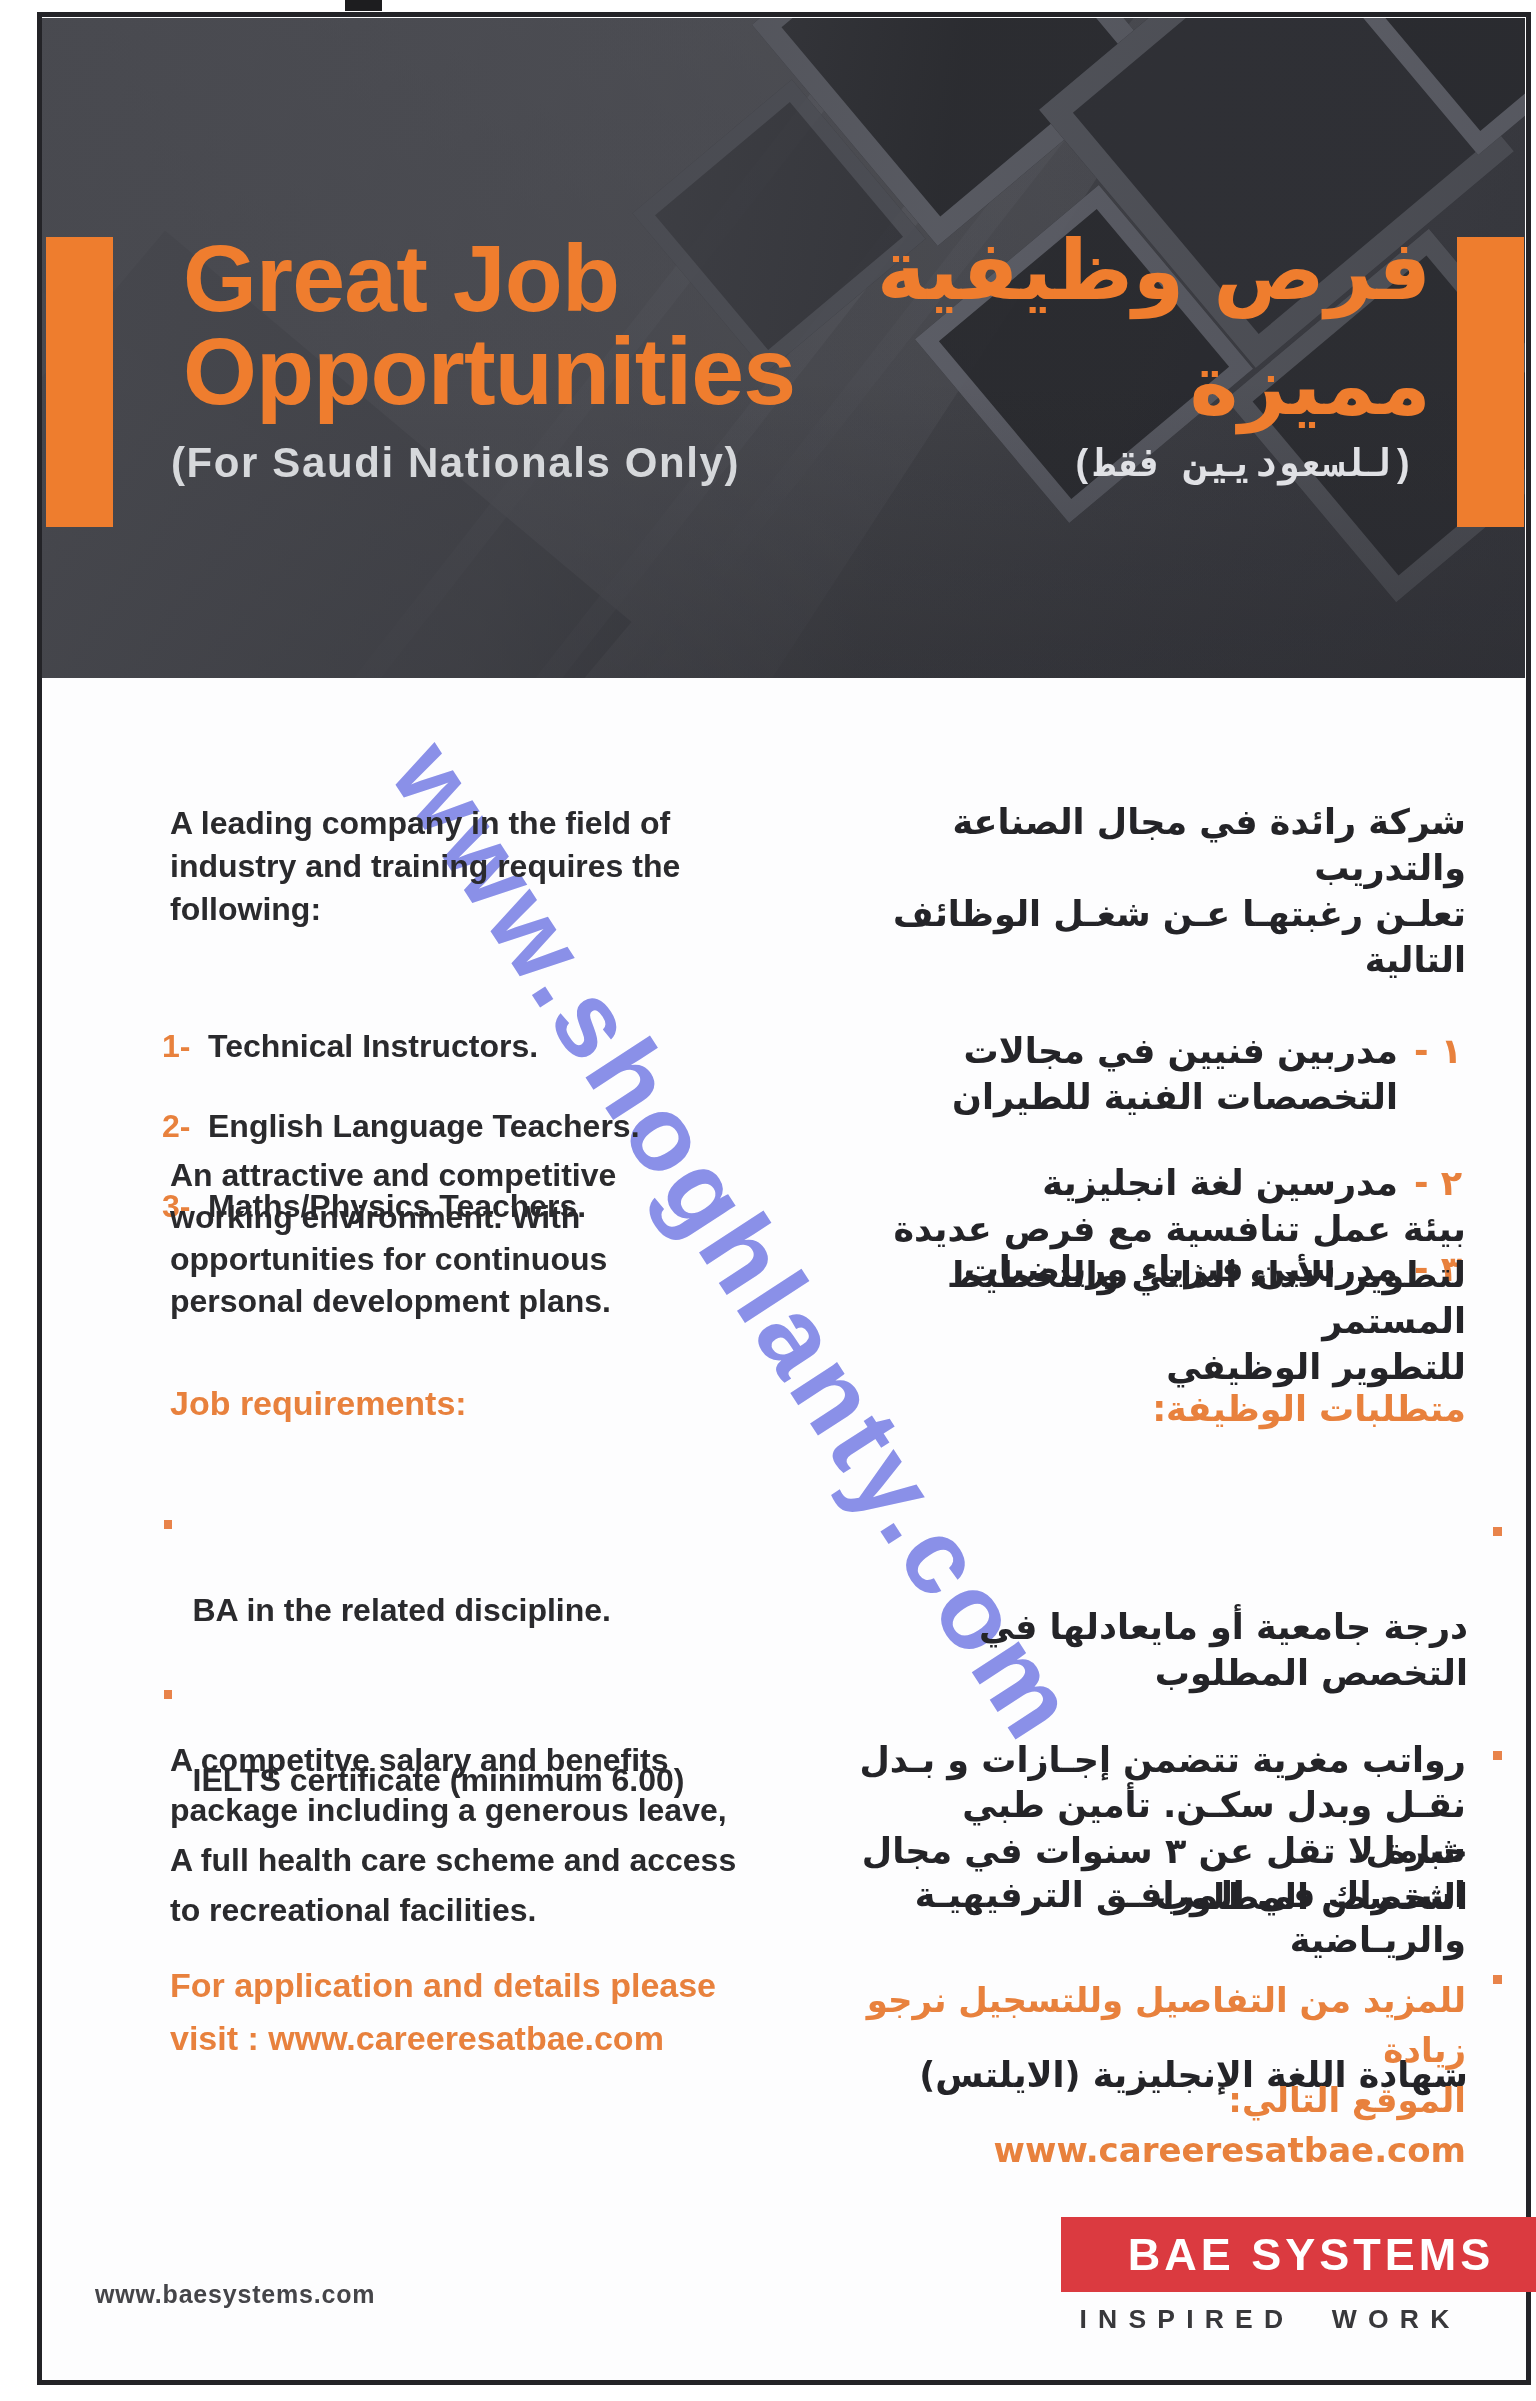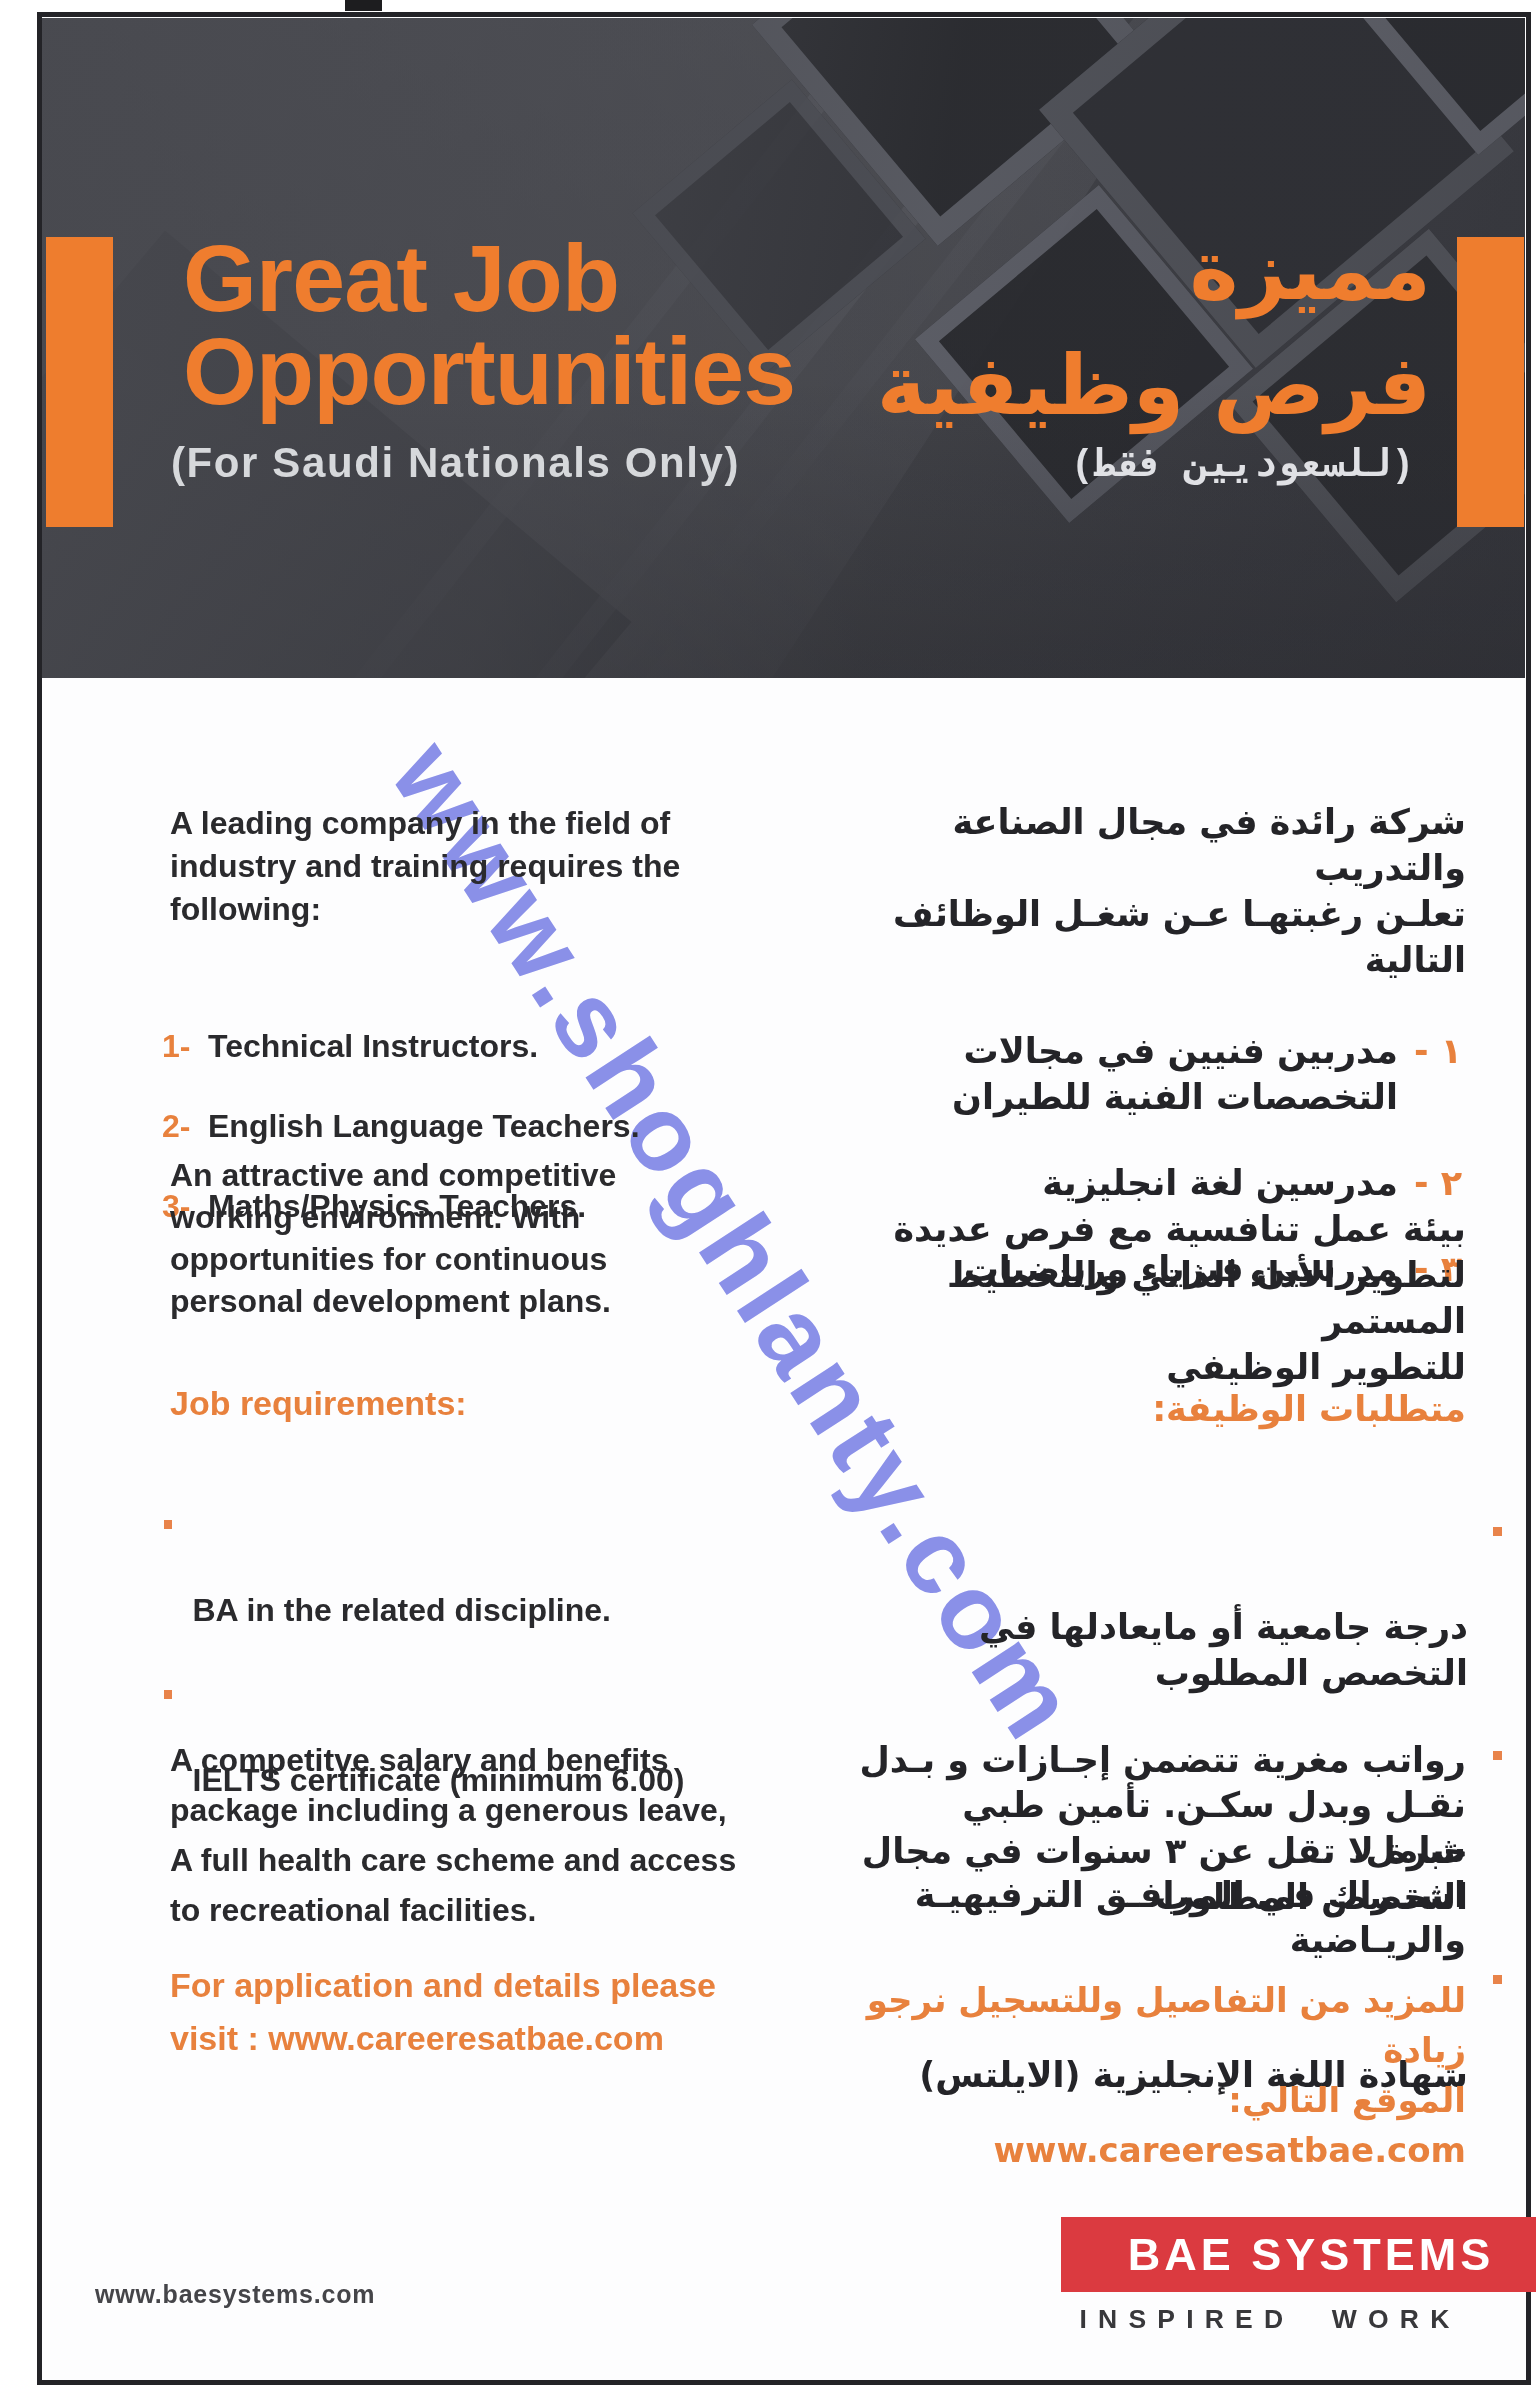--- a/index.html
+++ b/index.html
@@ -123,22 +123,22 @@
   <div class="bar bar-left"></div>
   <div class="bar bar-right"></div>
 
   <div class="title-en">
     <div>Great Job</div>
     <div>Opportunities</div>
   </div>
   <div class="sub-en">(For Saudi Nationals Only)</div>
 
   <div class="title-ar ar-text" dir="rtl">
+    <div>فرص وظيفية</div>
     <div>مميزة</div>
-    <div>فرص وظيفية</div>
   </div>
   <div class="sub-ar ar-text" dir="rtl">(للسعوديين فقط)</div>
 
   <div class="watermark">www.shoghlanty.com</div>
 
   <div class="blk en" id="en-p1">A leading company in the field of
 industry and training requires the
 following:</div>
 
   <div class="blk en" id="en-list">

